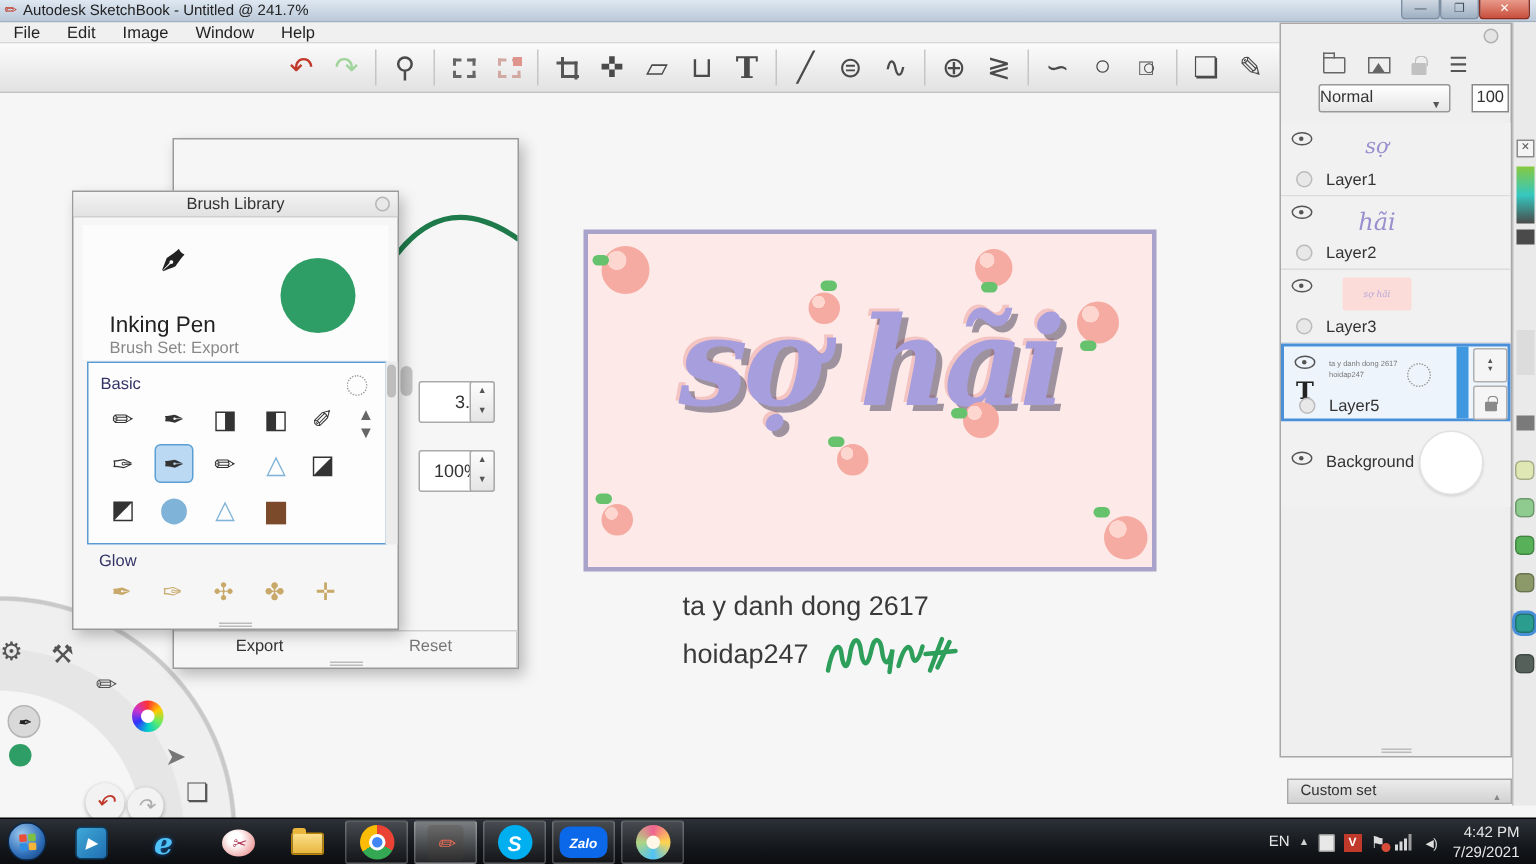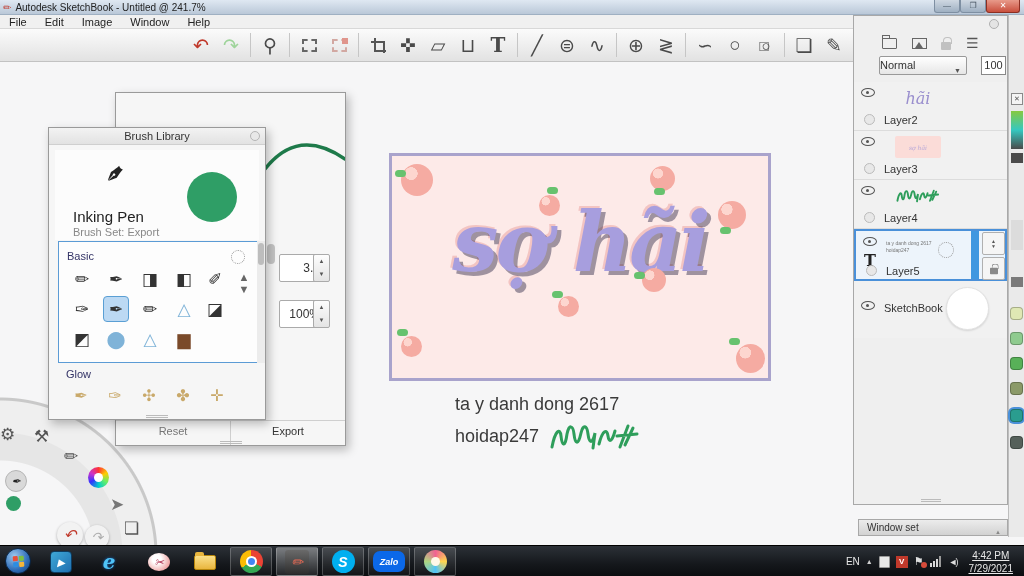--- a/index.html
+++ b/index.html
@@ -215,21 +215,21 @@
   .tr-v { width:12px; height:12px; background:#c0392b; color:#fff; font-size:8px; font-weight:bold;
     text-align:center; line-height:12px; }
   .tr-flag { position:relative; font-size:11px; color:#ddd; }
   .tr-flag::after { content:""; position:absolute; right:-3px; bottom:0; width:6px; height:6px; border-radius:50%; background:#d64b3a; }
   .tr-bars { width:13px; height:11px;
     background:linear-gradient(#d8d8d8,#d8d8d8) 0 100%/2px 4px no-repeat,
       linear-gradient(#d8d8d8,#d8d8d8) 3px 100%/2px 6px no-repeat,
       linear-gradient(#d8d8d8,#d8d8d8) 6px 100%/2px 8px no-repeat,
       linear-gradient(#9a9a9a,#9a9a9a) 9px 100%/2px 11px no-repeat; }
   .tr-spk { font-size:9px; color:#ddd; letter-spacing:-2px; }
-  .clock { text-align:center; font-size:10px; line-height:13px; padding:0 6px;text-decoration:underline; }
+  .clock { text-align:right; font-size:10px; line-height:13px; padding:0 6px; }
 </style>
 </head>
 <body>
 
 <div id="app">
 
   <div class="titlebar">
     <span class="app-logo">✏</span>
     <span>Autodesk SketchBook - Untitled @ 241.7%</span>
     <div class="winbtns">
@@ -340,22 +340,22 @@
     <div class="stepper" style="left:197px;top:161px">
       <span>▲</span>
       <span>▼</span>
     </div>
     <div class="val-box" style="left:163px;top:207px">100%</div>
     <div class="stepper" style="left:197px;top:207px">
       <span>▲</span>
       <span>▼</span>
     </div>
     <div class="bp-bottom">
+      <div class="bp-btn">Export</div>
       <div class="bp-btn left">Reset</div>
-      <div class="bp-btn">Export</div>
     </div>
     <i class="grip"></i>
   </div>
 
   <div class="panel bl">
     <div class="panel-title">
       <span>Brush Library</span>
       <i class="panel-close"></i>
     </div>
     <div class="bl-head">
@@ -409,44 +409,42 @@
       <div class="blend-btn">
         <span>Normal</span>
         <span class="dd">▼</span>
       </div>
       <div class="opacity-box">100</div>
     </div>
     <div class="lp-rows">
       <div class="lrow">
         <i class="eye"></i>
         <div class="lthumb">
+            <span class="script">sợ</span>
+          </div>
+        <i class="lcircle"></i>
+        <span class="lname">Layer1</span>
+      </div>
+      <div class="lrow">
+        <i class="eye"></i>
+        <div class="lthumb">
             <span class="script" style="font-size:16px">hãi</span>
           </div>
         <i class="lcircle"></i>
         <span class="lname">Layer2</span>
       </div>
       <div class="lrow">
         <i class="eye"></i>
         <div class="lthumb">
             <span class="l3thumb">
               <span>sợ hãi</span>
             </span>
           </div>
         <i class="lcircle"></i>
         <span class="lname">Layer3</span>
-      </div>
-      <div class="lrow">
-        <i class="eye"></i>
-        <div class="lthumb">
-          <svg width="44" height="16" viewBox="0 0 92 32">
-              <path d="M3 26 C6 10 11 6 12 15 C13 24 16 28 18 13 C20 3 24 4 25 13 C26 22 29 26 32 12 C34 3 38 4 39 13 C40 21 43 25 46 12 L44 27 M50 23 C54 8 58 8 59 15 C60 22 63 21 66 10 M71 26 L79 5 M76 24 L84 7 M68 15 L88 13" stroke="#2e9e5b" stroke-width="4" fill="none" stroke-linecap="round"></path>
-            </svg>
-        </div>
-        <i class="lcircle"></i>
-        <span class="lname">Layer4</span>
       </div>
       <div class="lrow selected">
         <i class="eye"></i>
         <span class="t-badge">T</span>
         <div class="tiny-lines">
           <div>ta y danh dong 2617</div>
           <div>hoidap247</div>
         </div>
         <i class="spinner l5-spin"></i>
         <i class="lcircle" style="top:34px"></i>
@@ -455,29 +453,29 @@
         <div class="l5-ctl up">
           <span>▲</span>
             <span>▼</span>
         </div>
         <div class="l5-ctl low">
             <i class="lock-ic" style="transform:scale(.8)"></i>
           </div>
       </div>
       <div class="bgrow">
         <i class="eye" style="top:20px"></i>
-        <span class="lname" style="top:21px">SketchBook</span>
+        <span class="lname" style="top:21px">Background</span>
         <i class="bg-thumb"></i>
       </div>
     </div>
     <i class="lp-grip"></i>
   </div>
 
   <div class="customset">
-    <span>Window set</span>
+    <span>Custom set</span>
     <span class="up">▲</span>
   </div>
 
   <div class="strip">
     <div class="xbox">✕</div>
     <i class="sw" style="top:96px;height:38px;background:linear-gradient(#86c940,#35c8c0,#4a4a4a)"></i>
     <i class="sw" style="top:138px;height:10px;background:#4a4a4a"></i>
     <i class="sw" style="top:205px;height:30px;background:#dcdcdc"></i>
     <i class="sw" style="top:262px;height:10px;background:#7a7a7a"></i>
     <i class="chip" style="top:292px;background:#dfe8b4"></i>

